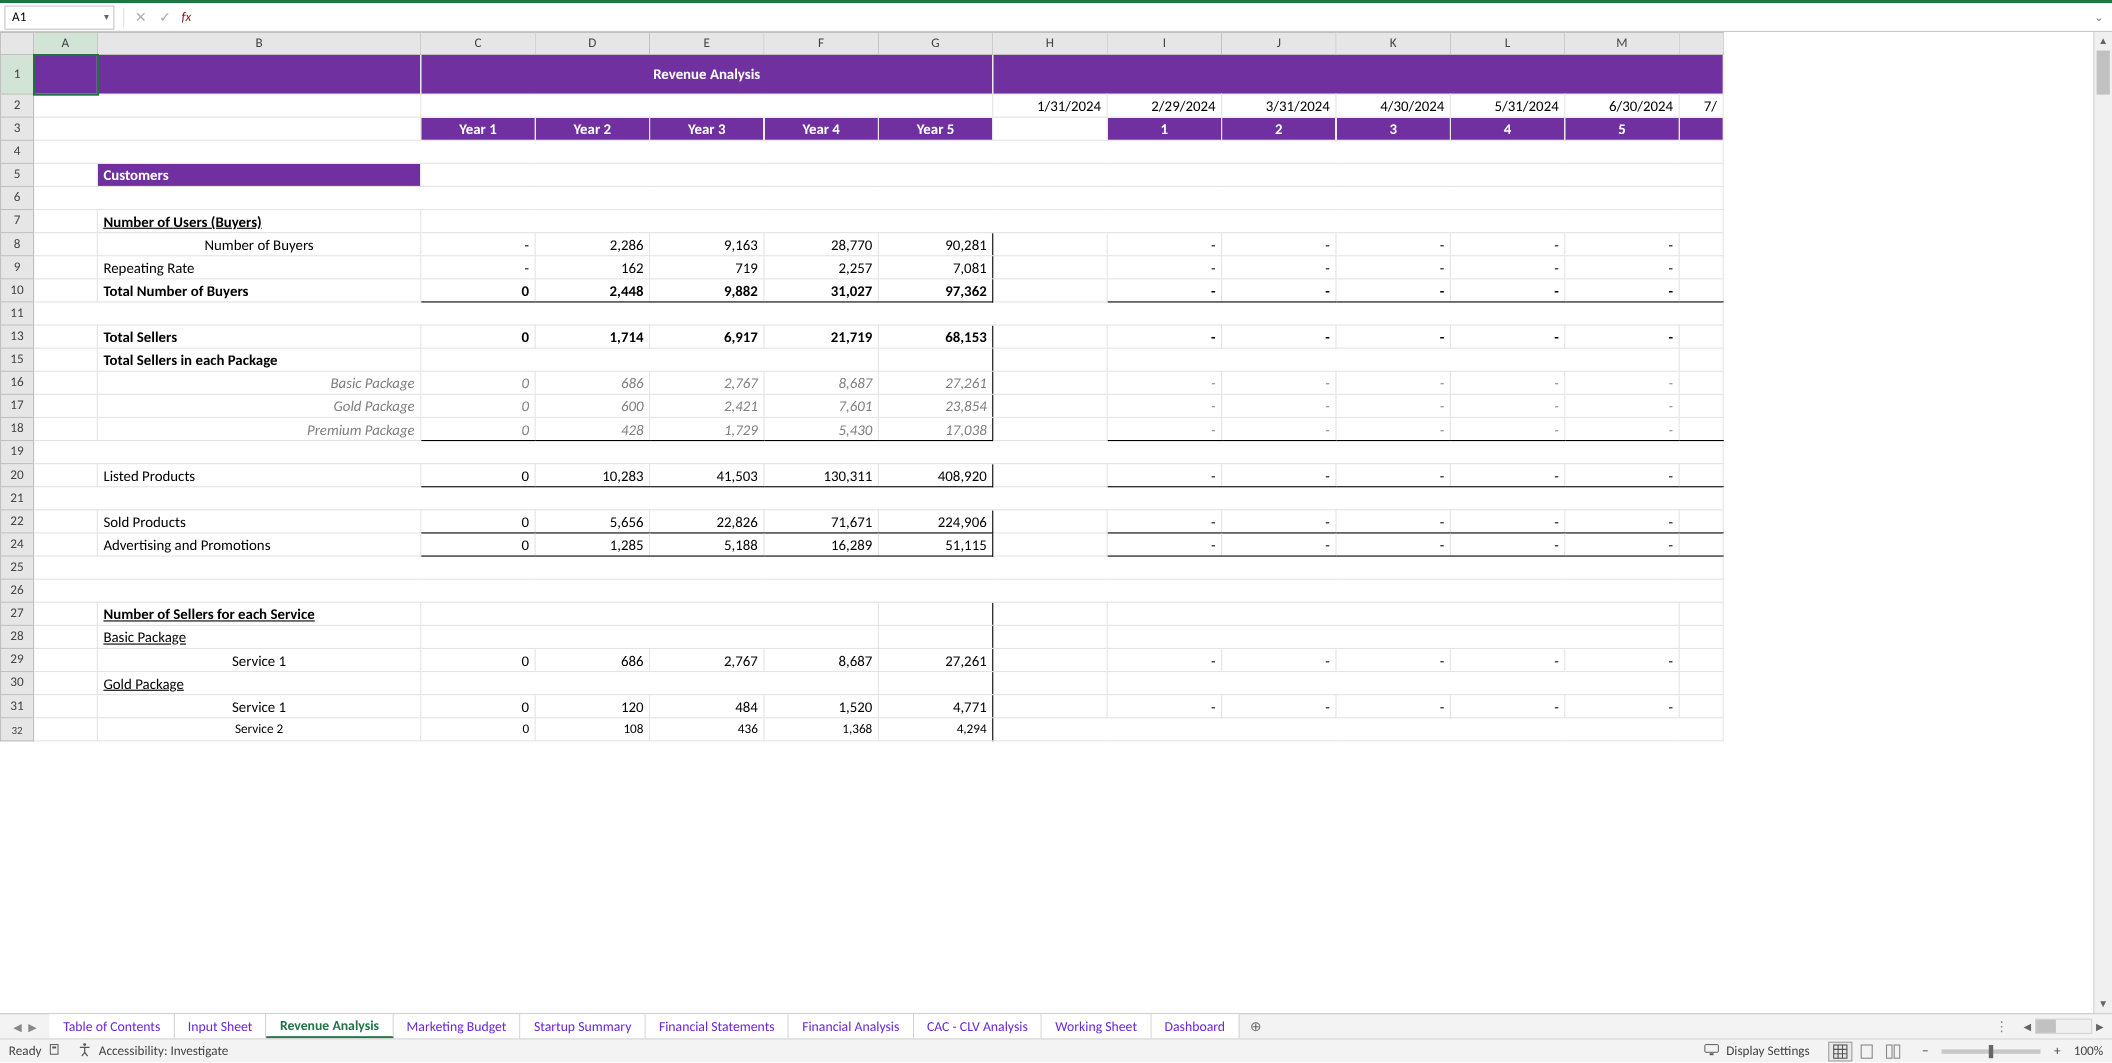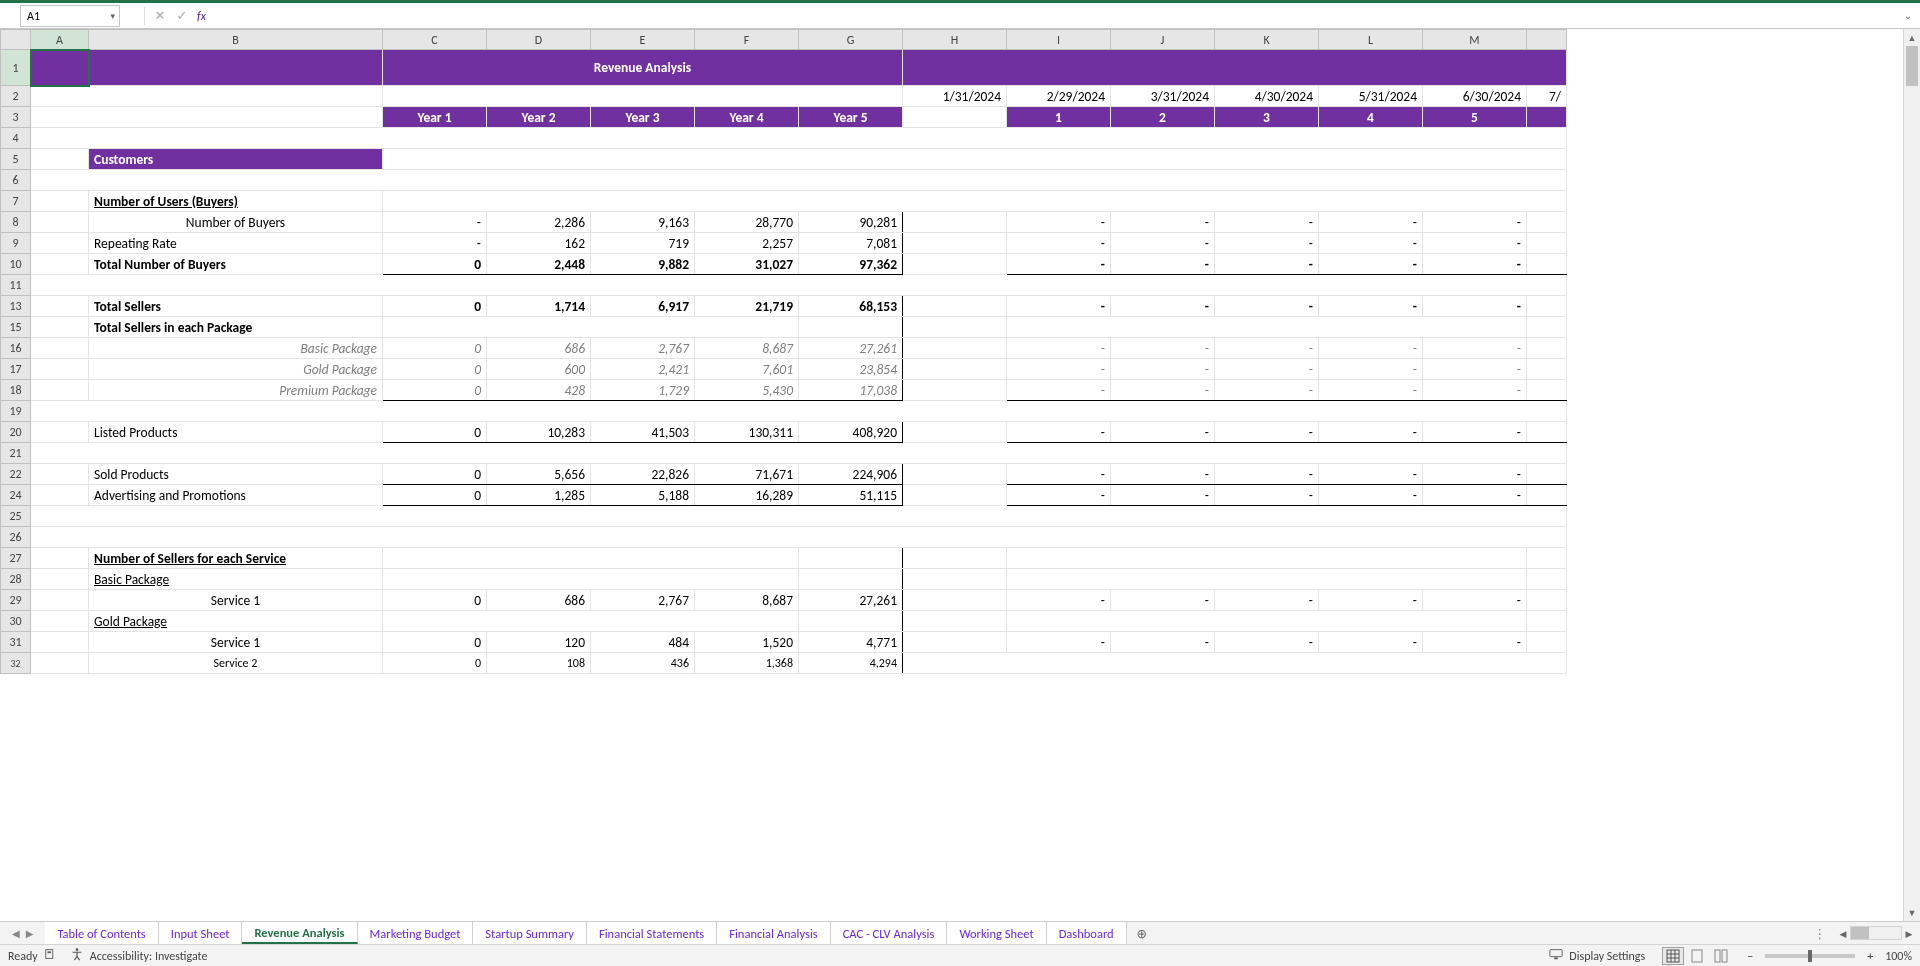--- a/index.html
+++ b/index.html
@@ -2,25 +2,25 @@
 <html><head>
 <meta charset="utf-8">
 <style>
   * { box-sizing: border-box; margin: 0; padding: 0; }
   body { font-family: Calibri, Arial, sans-serif; font-size: 14px; background: #fff; overflow: hidden; }
   
   .app { display: flex; flex-direction: column; height: 100vh; border-top: 3px solid #217346; }
   
   
   .formula-area { display: flex; align-items: center; height: 26px; border-bottom: 1px solid #c6c6c6; background: #fff; }
-  .name-box { width: 100px; height: 22px; margin: 2px 20px; border: 1px solid #c6c6c6; display: flex; align-items: center; padding: 0 6px; font-size: 12px; position: relative; background: #fff; }
+  .name-box { width: 100px; height: 22px; margin: 2px 4px; border: 1px solid #c6c6c6; display: flex; align-items: center; padding: 0 6px; font-size: 12px; position: relative; background: #fff; }
   .name-box::after { content: "▾"; position: absolute; right: 4px; font-size: 9px; color: #666; }
   .fb-sep { width: 1px; height: 18px; background: #e0e0e0; margin: 0 4px; }
   .fb-btn { width: 22px; height: 22px; display: flex; align-items: center; justify-content: center; color: #acacac; font-size: 13px; }
-  .fx-label { font-style: italic; color: #4c1d95; font-size: 12px; margin-left: 4px; }
+  .fx-label { font-style: italic; color: #7f1d1d; font-size: 12px; margin-left: 4px; }
   .formula-input { flex: 1; height: 22px; border: none; margin-right: 18px; padding: 0 6px; }
   .fb-expand { width: 16px; color: #777; font-size: 10px; text-align: center; margin-right: 4px; }
   
   
   .grid-wrap { flex: 1; display: flex; overflow: hidden; position: relative; }
   .grid-body { flex: 1; overflow: hidden; }
   
   table.sheet { border-collapse: collapse; table-layout: fixed; width: 1540px; }
   
   

